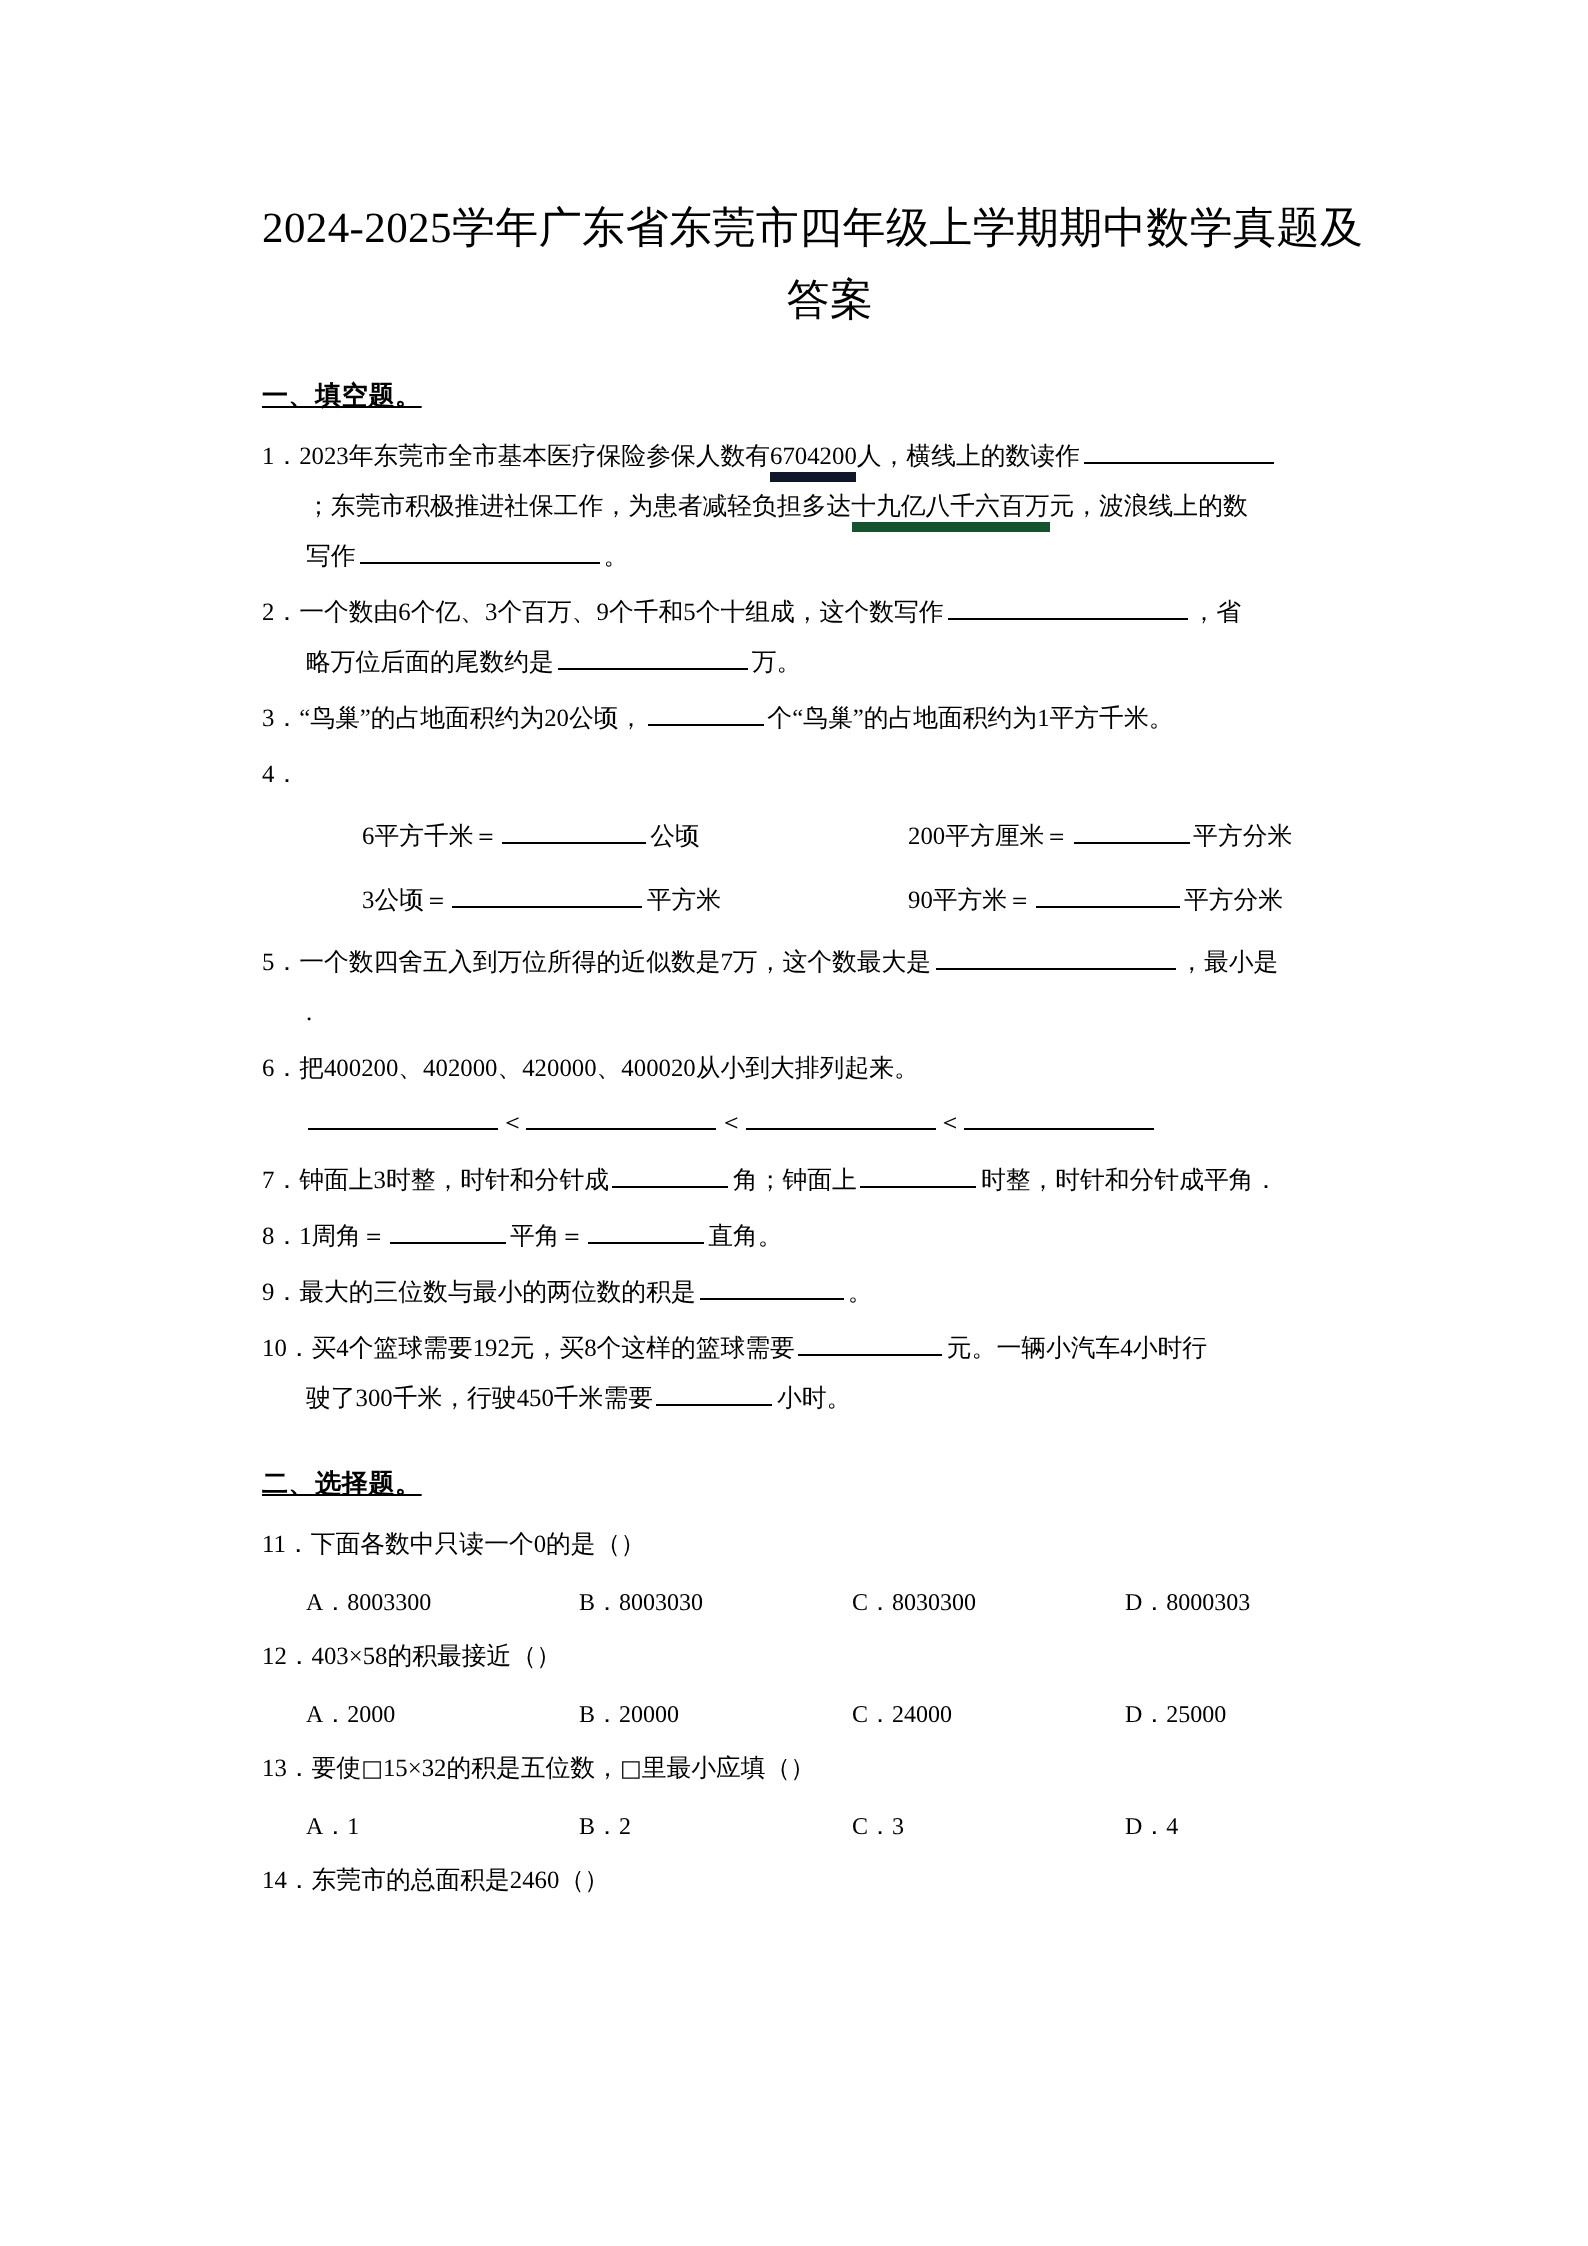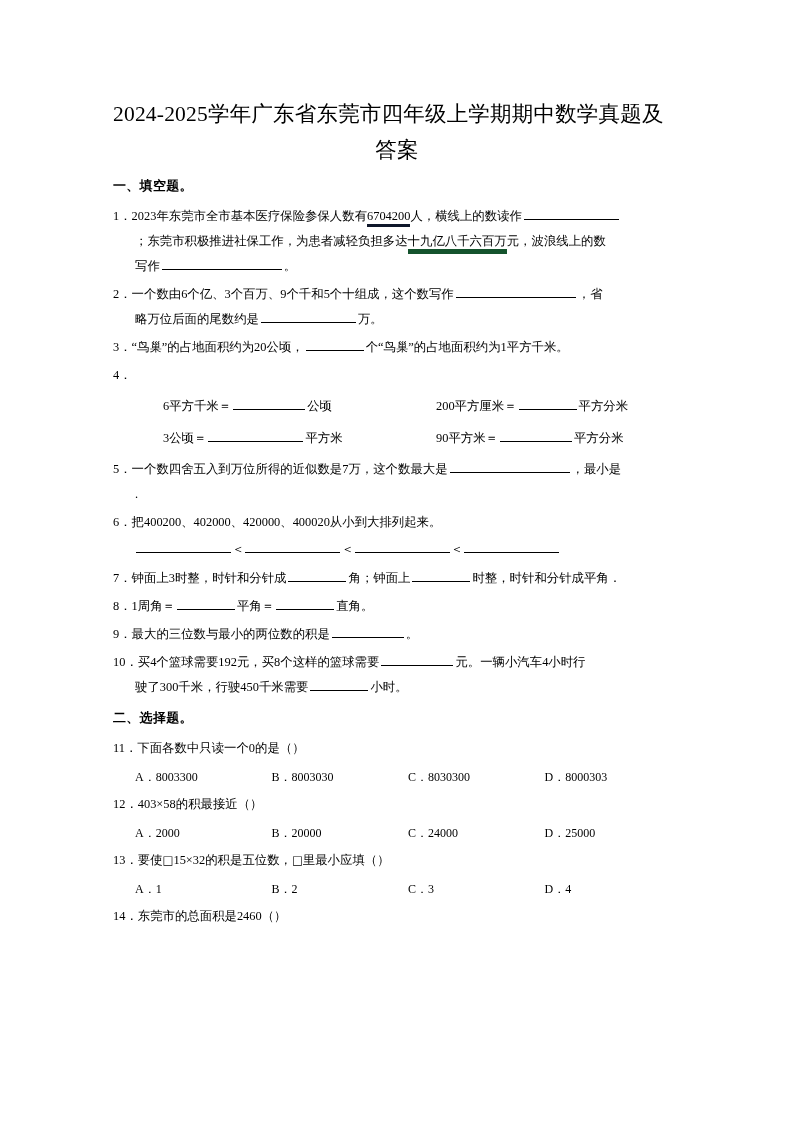--- a/index.html
+++ b/index.html
@@ -12,21 +12,21 @@
     width: 794px;
     height: 1123px;
     background: #ffffff;
     margin: 0 auto;
     overflow: hidden;
     font-family: "Liberation Serif", "DejaVu Serif", serif;
     color: #000000;
   }
   .content {
     position: absolute;
-    left: 113px;
+    left: 131px;
     top: 0;
     width: 568px;
   }
 
   
   .doc-title {
     font-family: "Liberation Serif", "DejaVu Serif", serif;
     font-size: 21.5px;
     line-height: 36px;
     text-align: left;
@@ -36,23 +36,24 @@
   .doc-title .t-line2 {
     display: block;
     text-align: center;
   }
 
   
   .section-head {
     font-weight: bold;
     font-size: 13px;
     line-height: 20px;
-    margin-top: 8px;
+    margin-top: 20px;
     margin-bottom: 8px;
     letter-spacing: 0.3px;
+    text-decoration: underline;
   }
 
   
   .q {
     font-size: 12.4px;
     line-height: 25px;
     margin-bottom: 3px;
     text-align: justify;
   }
   .q .body {
@@ -70,21 +71,21 @@
     vertical-align: baseline;
     height: 13px;
     margin: 0 2px;
   }
   .b-s  { width: 58px; }
   .b-m  { width: 72px; }
   .b-l  { width: 95px; }
   .b-xl { width: 120px; }
 
   .ul-solid {
-    border-bottom: 3px solid #0f172a;
+    border-bottom: 5px solid #0f172a;
     padding-bottom: 1px;
   }
   .ul-wave {
     border-bottom: 5px solid #14532d;
     padding-bottom: 1px;
   }
 
   
   .conv-grid {
     display: block;

